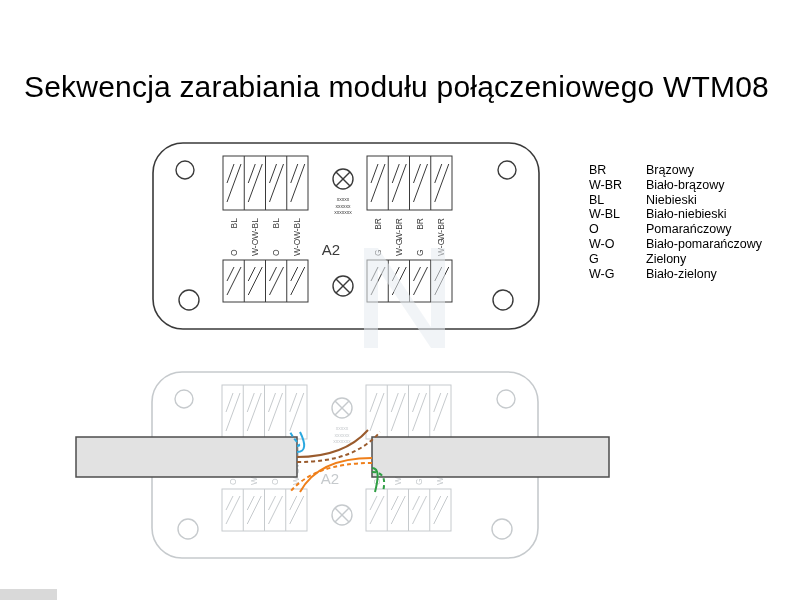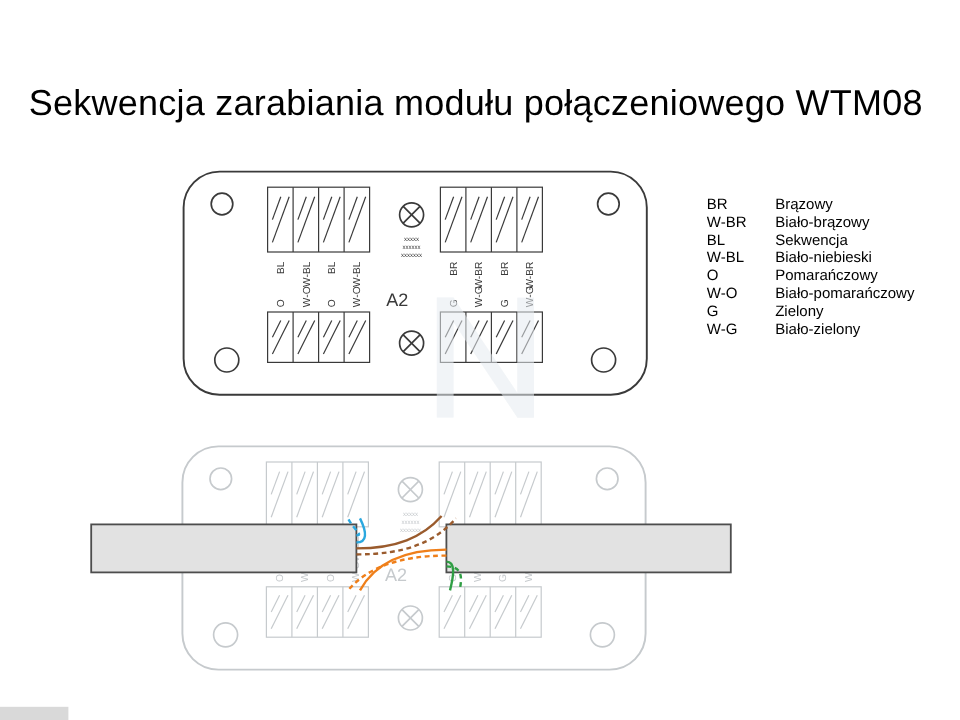--- a/index.html
+++ b/index.html
@@ -30,21 +30,21 @@
   <div class="legend-row">
       <span class="legend-code">BR</span>
       <span class="legend-name">Brązowy</span>
     </div>
   <div class="legend-row">
       <span class="legend-code">W-BR</span>
       <span class="legend-name">Biało-brązowy</span>
     </div>
   <div class="legend-row">
       <span class="legend-code">BL</span>
-      <span class="legend-name">Sekwencja</span>
+      <span class="legend-name">Niebieski</span>
     </div>
   <div class="legend-row">
       <span class="legend-code">W-BL</span>
       <span class="legend-name">Biało-niebieski</span>
     </div>
   <div class="legend-row">
       <span class="legend-code">O</span>
       <span class="legend-name">Pomarańczowy</span>
     </div>
   <div class="legend-row">

